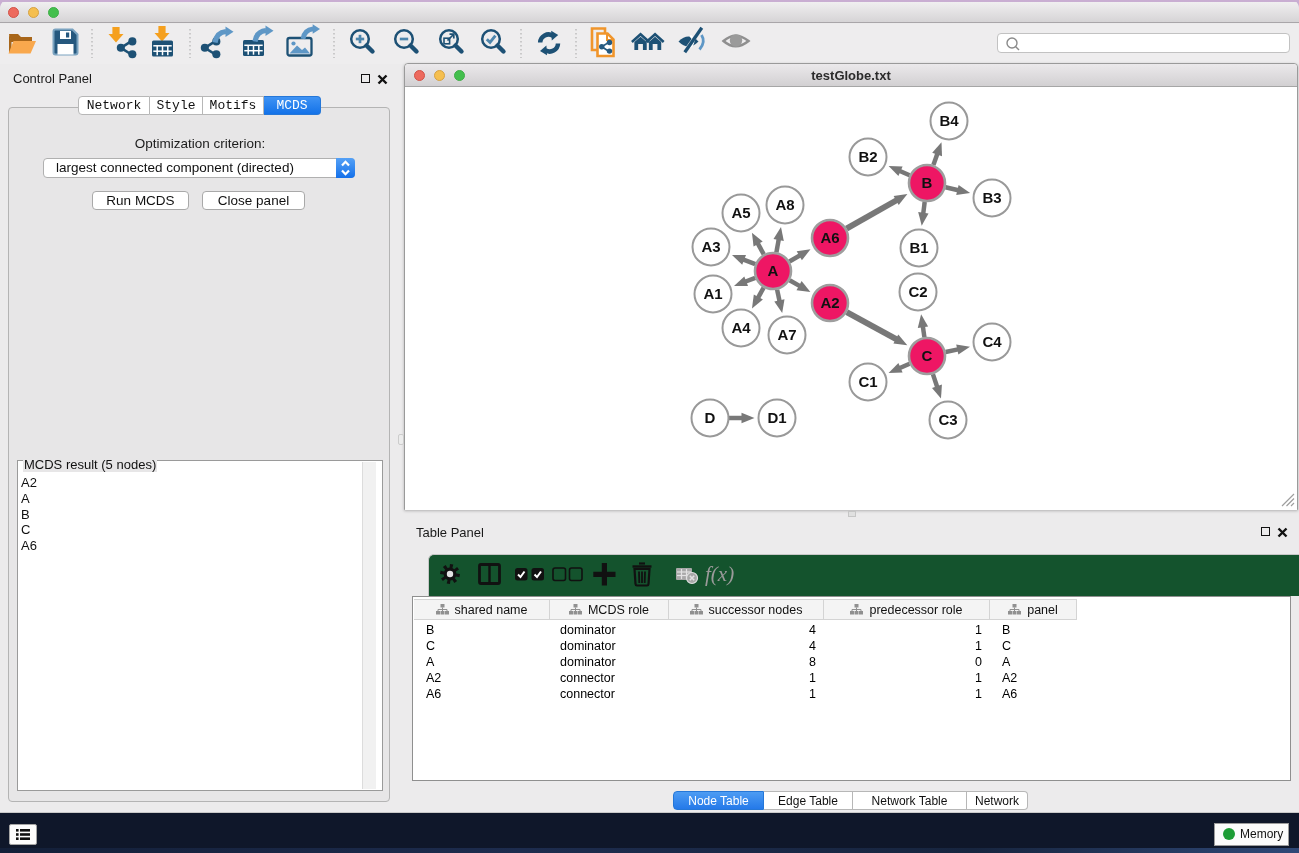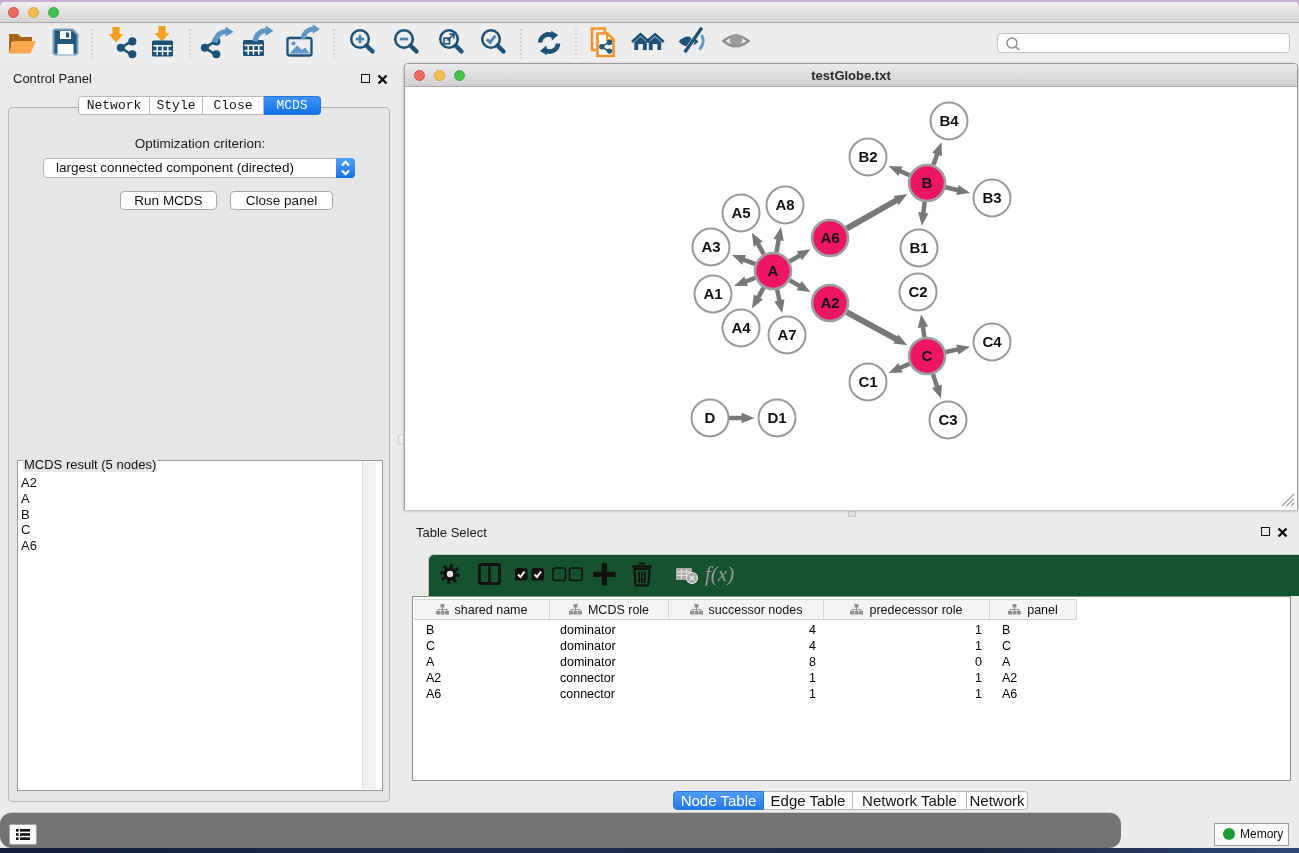--- a/index.html
+++ b/index.html
@@ -16,41 +16,41 @@
 
 .cpHead { left:13px; top:71px; font-size:13px; color:#1a1a1a; }
 .cpPanel { left:8px; top:107px; width:382px; height:695px; background:#e7e6e7; border:1px solid #b4b4b4; border-radius:4px; }
 .tabs { left:78px; top:96px; height:19px; display:flex; }
 .tab { font-size:13px; color:#111; background:#fff; border:1px solid #b7b7b7; border-left:none; padding:1px 0 0 0; text-align:center;font-family:Liberation Mono, monospace; }
 .tab.first { border-left:1px solid #b7b7b7; border-radius:4px 0 0 4px; }
 .tab.sel { background:linear-gradient(#3f93f4,#1372e8); color:#fff; border-color:#2577d8; border-radius:0 4px 4px 0; }
 .optlabel { left:8px; top:136px; width:364px; text-align:center; font-size:13.5px; color:#1c1c1c;padding-left:20px; }
 .dropdown { left:43px; top:158px; width:312px; height:20px; background:#fff; border:1px solid #b0b0b0; border-radius:4px; font-size:13.5px; color:#111; line-height:18px; padding-left:12px; }
 .stepper { position:absolute; right:-1px; top:-1px; width:19px; height:20px; background:linear-gradient(#55a1f6,#1470ea); border-radius:0 4px 4px 0; }
-.btn { position:absolute; top:191px; height:19px; background:#fff; border:1px solid #a9a9a9; border-radius:4px; font-size:13.5px; color:#111; text-align:center; line-height:17px;margin-left:28px; }
+.btn { position:absolute; top:191px; height:19px; background:#fff; border:1px solid #a9a9a9; border-radius:4px; font-size:13.5px; color:#111; text-align:center; line-height:17px; }
 .fieldset { left:17px; top:460px; width:366px; height:331px; }
 .fsBorder { position:absolute; left:0; top:0px; width:100%; height:331px; border:1px solid #9a9a9a; background:#fff; }
 .fsLegend { position:absolute; left:6px; top:-3px; background:#e7e6e7; padding:0 1px; font-size:13px; color:#111; }
 .fsList { position:absolute; left:4px; top:15px; font-size:13px; color:#111; line-height:15.8px; }
 .fsScroll { position:absolute; right:7px; top:2px; width:14px; height:327px; background:#f1f1f1; border-left:1px solid #dcdcdc; }
 
 .netwin { left:404px; top:63px; width:894px; height:447px; background:#fff; border:1px solid #9a9a9a; border-radius:4px 4px 0 0; box-shadow:0 1px 3px rgba(0,0,0,0.25);font-weight:bold; }
 .nettb { position:absolute; left:0; top:0; width:100%; height:23px; background:linear-gradient(#ebe9eb,#d2d0d2); border-bottom:1px solid #a6a6a6; border-radius:4px 4px 0 0; }
 .netcanvas { position:absolute; left:0; top:24px; width:892px; height:422px; background:#fff; }
 
 .tpHead { left:416px; top:525px; font-size:13px; color:#1a1a1a; }
 .tpToolbar { left:428px; top:554px; width:955px; height:42px; background:#14532d; border:1px solid #c7c7c7; border-bottom:none; border-radius:6px 6px 0 0; }
 .tpTable { left:412px; top:596px; width:879px; height:185px; background:#fff; border:1px solid #8f8f8f; }
 .th { position:absolute; top:2px; height:21px; background:#f4f4f4; border:1px solid #d4d4d4; border-left:none; font-size:12.5px; color:#111; display:flex; align-items:center; justify-content:center; gap:6px; }
 .td { position:absolute; font-size:12.5px; color:#000; }
 .floatIcon { position:absolute; width:9px; height:9px; border:1.5px solid #111; }
 
 .btabs { left:673px; top:791px; height:19px; display:flex; }
-.btab { font-size:15px; color:#111; background:#fff; border:1px solid #b7b7b7; border-left:none; text-align:center; line-height:18px; }
-.statusbar { left:0; top:812px; width:1121px; height:36px; background:#737373; border-top:1px solid #c9c9c9;border-radius:12px; }
+.btab { font-size:12px; color:#111; background:#fff; border:1px solid #b7b7b7; border-left:none; text-align:center; line-height:18px; }
+.statusbar { left:0; top:812px; width:1299px; height:36px; background:#0f172a; border-top:1px solid #c9c9c9; }
 .listbtn { position:absolute; left:9px; top:11px; width:28px; height:21px; background:#fdfdfd; border:1px solid #a5a5a5; border-radius:2px; }
 .membtn { position:absolute; left:1214px; top:10px; width:75px; height:23px; background:#fbfbfb; border:1px solid #9c9c9c; font-size:12.5px; color:#111; white-space:nowrap; line-height:21px; }
 </style>
 </head>
 <body>
 
 <div class="abs deskTop"></div>
 <svg class="abs" style="left:0;top:0" width="9" height="9">
     <path d="M9 0 L0 0 L0 9 Q0 0 9 0 Z" fill="#c9aed2"></path>
   </svg>
@@ -247,21 +247,21 @@
 
 <div class="abs cpHead">Control Panel</div>
 <div class="abs floatIcon" style="left:361px;top:74px"></div>
 <svg class="abs" style="left:377px;top:74px" width="11" height="11">
     <path d="M1.5 1.5 L9.5 9.5 M9.5 1.5 L1.5 9.5" stroke="#111" stroke-width="2.4"></path>
   </svg>
 <div class="abs cpPanel"></div>
 <div class="abs tabs">
   <div class="tab first" style="width:72px">Network</div>
   <div class="tab" style="width:53px">Style</div>
-  <div class="tab" style="width:61px">Close</div>
+  <div class="tab" style="width:61px">Motifs</div>
   <div class="tab sel" style="width:57px">MCDS</div>
 </div>
 <div class="abs optlabel">Optimization criterion:</div>
 <div class="abs dropdown">largest connected component (directed)
   <div class="stepper">
     <svg width="19" height="20">
         <path d="M6 7.5 L9.5 3.8 L13 7.5" stroke="#fff" stroke-width="2.2" fill="none"></path>
         <path d="M6 12.5 L9.5 16.2 L13 12.5" stroke="#fff" stroke-width="2.2" fill="none"></path>
       </svg>
   </div>
@@ -367,21 +367,21 @@
       </svg>
     </div>
   <svg class="abs" style="right:2px;bottom:2px" width="14" height="14">
       <path d="M13 1 L1 13 M13 5.5 L5.5 13 M13 10 L10 13" stroke="#9e9e9e" stroke-width="1.2" fill="none"></path>
     </svg>
 </div>
 
 <div class="abs" style="left:848px;top:511px;width:8px;height:6px;background:#e0e0e0;border:1px solid #c6c6c6"></div>
 <div class="abs" style="left:398px;top:434px;width:6px;height:11px;background:#ececec;border:1px solid #cccccc;border-radius:2px"></div>
 
-<div class="abs tpHead">Table Select</div>
+<div class="abs tpHead">Table Panel</div>
 <div class="abs floatIcon" style="left:1261px;top:527px"></div>
 <svg class="abs" style="left:1277px;top:527px" width="11" height="11">
     <path d="M1.5 1.5 L9.5 9.5 M9.5 1.5 L1.5 9.5" stroke="#111" stroke-width="2.4"></path>
   </svg>
 <div class="abs tpToolbar" id="tptb">
     <svg width="879" height="42" style="position:absolute;left:0;top:0">
       <polygon points="21.0,9.0 24.3,9.6 23.4,13.1 25.3,14.2 28.1,11.9 30.0,14.6 26.9,16.6 27.4,18.6 31.0,19.0 30.4,22.3 26.9,21.4 25.8,23.3 28.1,26.1 25.4,28.0 23.4,24.9 21.4,25.4 21.0,29.0 17.7,28.4 18.6,24.9 16.7,23.8 13.9,26.1 12.0,23.4 15.1,21.4 14.6,19.4 11.0,19.0 11.6,15.7 15.1,16.6 16.2,14.7 13.9,11.9 16.6,10.0 18.6,13.1 20.6,12.6" fill="#111"></polygon>
       <circle cx="21" cy="19" r="3.2" fill="#e3e2e3"></circle>
       <g transform="translate(49,8)">
         <rect x="1.5" y="1.5" width="20" height="19" rx="1.5" fill="none" stroke="#111" stroke-width="2.8"></rect>

